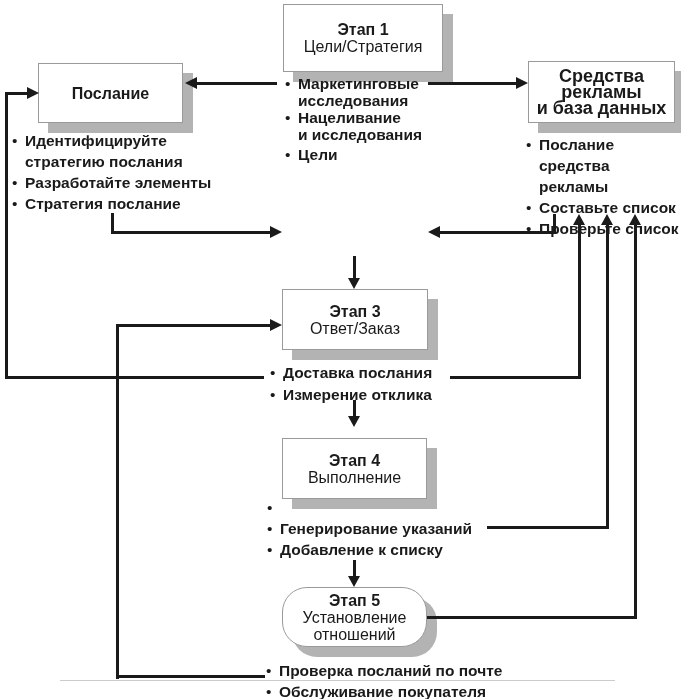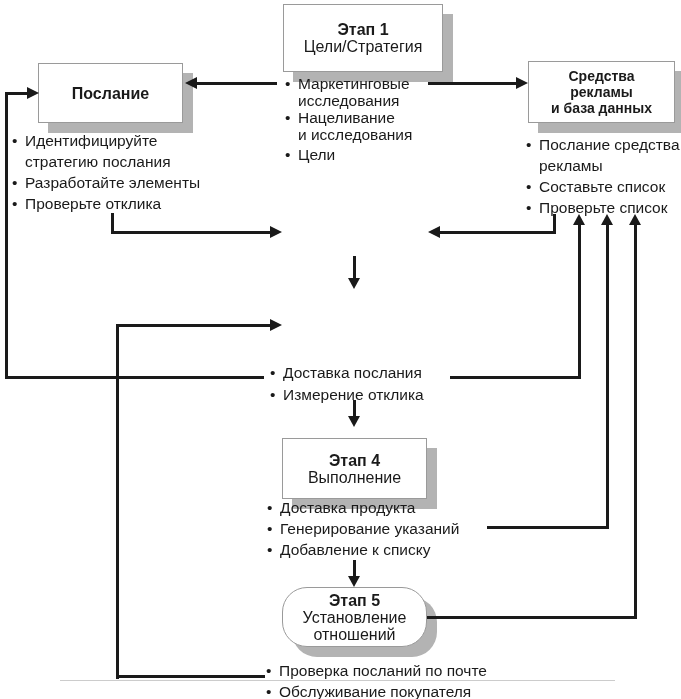--- a/index.html
+++ b/index.html
@@ -20,21 +20,21 @@
     box-shadow:10px 10px 0 var(--shadow);
     display:flex;flex-direction:column;align-items:center;justify-content:center;
     text-align:center;box-sizing:border-box;font-size:16px;line-height:17px;
   }
   .box-title{font-weight:bold;white-space:pre-line;}
   .box-sub{white-space:pre-line;}
   .blist{position:absolute;display:flex;flex-direction:column;font-size:15.5px;line-height:21px;}
   .blist.tight{line-height:17px;}
   .bitem{display:flex;align-items:flex-start;}
   .dot{flex:0 0 13px;width:13px;}
-  .btxt{white-space:pre-line;}
+  .btxt{white-space:pre-line;font-weight:bold;}
   .hline,.vline{position:absolute;background:var(--line);}
   .hline{height:3px;}
   .vline{width:3px;}
   .arr{position:absolute;width:0;height:0;border-style:solid;border-color:transparent;}
   .arr-right{border-width:6.5px 0 6.5px 12px;border-left-color:var(--line);}
   .arr-left{border-width:6.5px 12px 6.5px 0;border-right-color:var(--line);}
   .arr-up{border-width:0 6.5px 11px 6.5px;border-bottom-color:var(--line);}
   .arr-down{border-width:11px 6.5px 0 6.5px;border-top-color:var(--line);}
   .rule{position:absolute;height:1px;background:var(--page-rule);}
 </style>
@@ -45,27 +45,31 @@
 
   <div class="box" style="left:283px;top:4px;width:160px;height:68px;">
     <div class="box-title">Этап 1</div>
     <div class="box-sub">Цели/Стратегия</div>
   </div>
 
   <div class="box" style="left:38px;top:63px;width:145px;height:60px;">
     <div class="box-title">Послание</div>
   </div>
 
-  <div class="box" style="left:528px;top:61px;width:147px;height:62px;line-height:16px;font-size:14px;">
+  <div class="box" style="left:528px;top:61px;width:147px;height:62px;line-height:16px;font-size:18px;">
     <div class="box-title">Средства
 рекламы
 и база данных</div>
   </div>
 
 
+  <div class="box" style="left:282px;top:289px;width:146px;height:61px;">
+    <div class="box-title">Этап 3</div>
+    <div class="box-sub">Ответ/Заказ</div>
+  </div>
 
   <div class="box" style="left:282px;top:438px;width:145px;height:61px;">
     <div class="box-title">Этап 4</div>
     <div class="box-sub">Выполнение</div>
   </div>
 
   <div class="box" style="left:282px;top:587px;width:145px;height:60px;border-radius:25px;">
     <div class="box-title">Этап 5</div>
     <div class="box-sub">Установление
 отношений</div>
@@ -76,21 +80,21 @@
       <span class="dot">•</span>
       <span class="btxt">Идентифицируйте
 стратегию послания</span>
     </div>
     <div class="bitem">
       <span class="dot">•</span>
       <span class="btxt">Разработайте элементы</span>
     </div>
     <div class="bitem">
       <span class="dot">•</span>
-      <span class="btxt">Проверьте отклика</span>
+      <span class="btxt">Стратегия послание</span>
     </div>
   </div>
 
   <div class="blist tight" style="left:285px;top:75px;">
     <div class="bitem">
       <span class="dot">•</span>
       <span class="btxt">Маркетинговые
 исследования</span>
     </div>
     <div class="bitem">
@@ -127,21 +131,20 @@
     </div>
     <div class="bitem">
       <span class="dot">•</span>
       <span class="btxt">Измерение отклика</span>
     </div>
   </div>
 
   <div class="blist" style="left:267px;top:497px;">
     <div class="bitem">
       <span class="dot">•</span>
-      <span class="btxt">Доставка продукта</span>
     </div>
     <div class="bitem">
       <span class="dot">•</span>
       <span class="btxt">Генерирование указаний</span>
     </div>
     <div class="bitem">
       <span class="dot">•</span>
       <span class="btxt">Добавление к списку</span>
     </div>
   </div>

